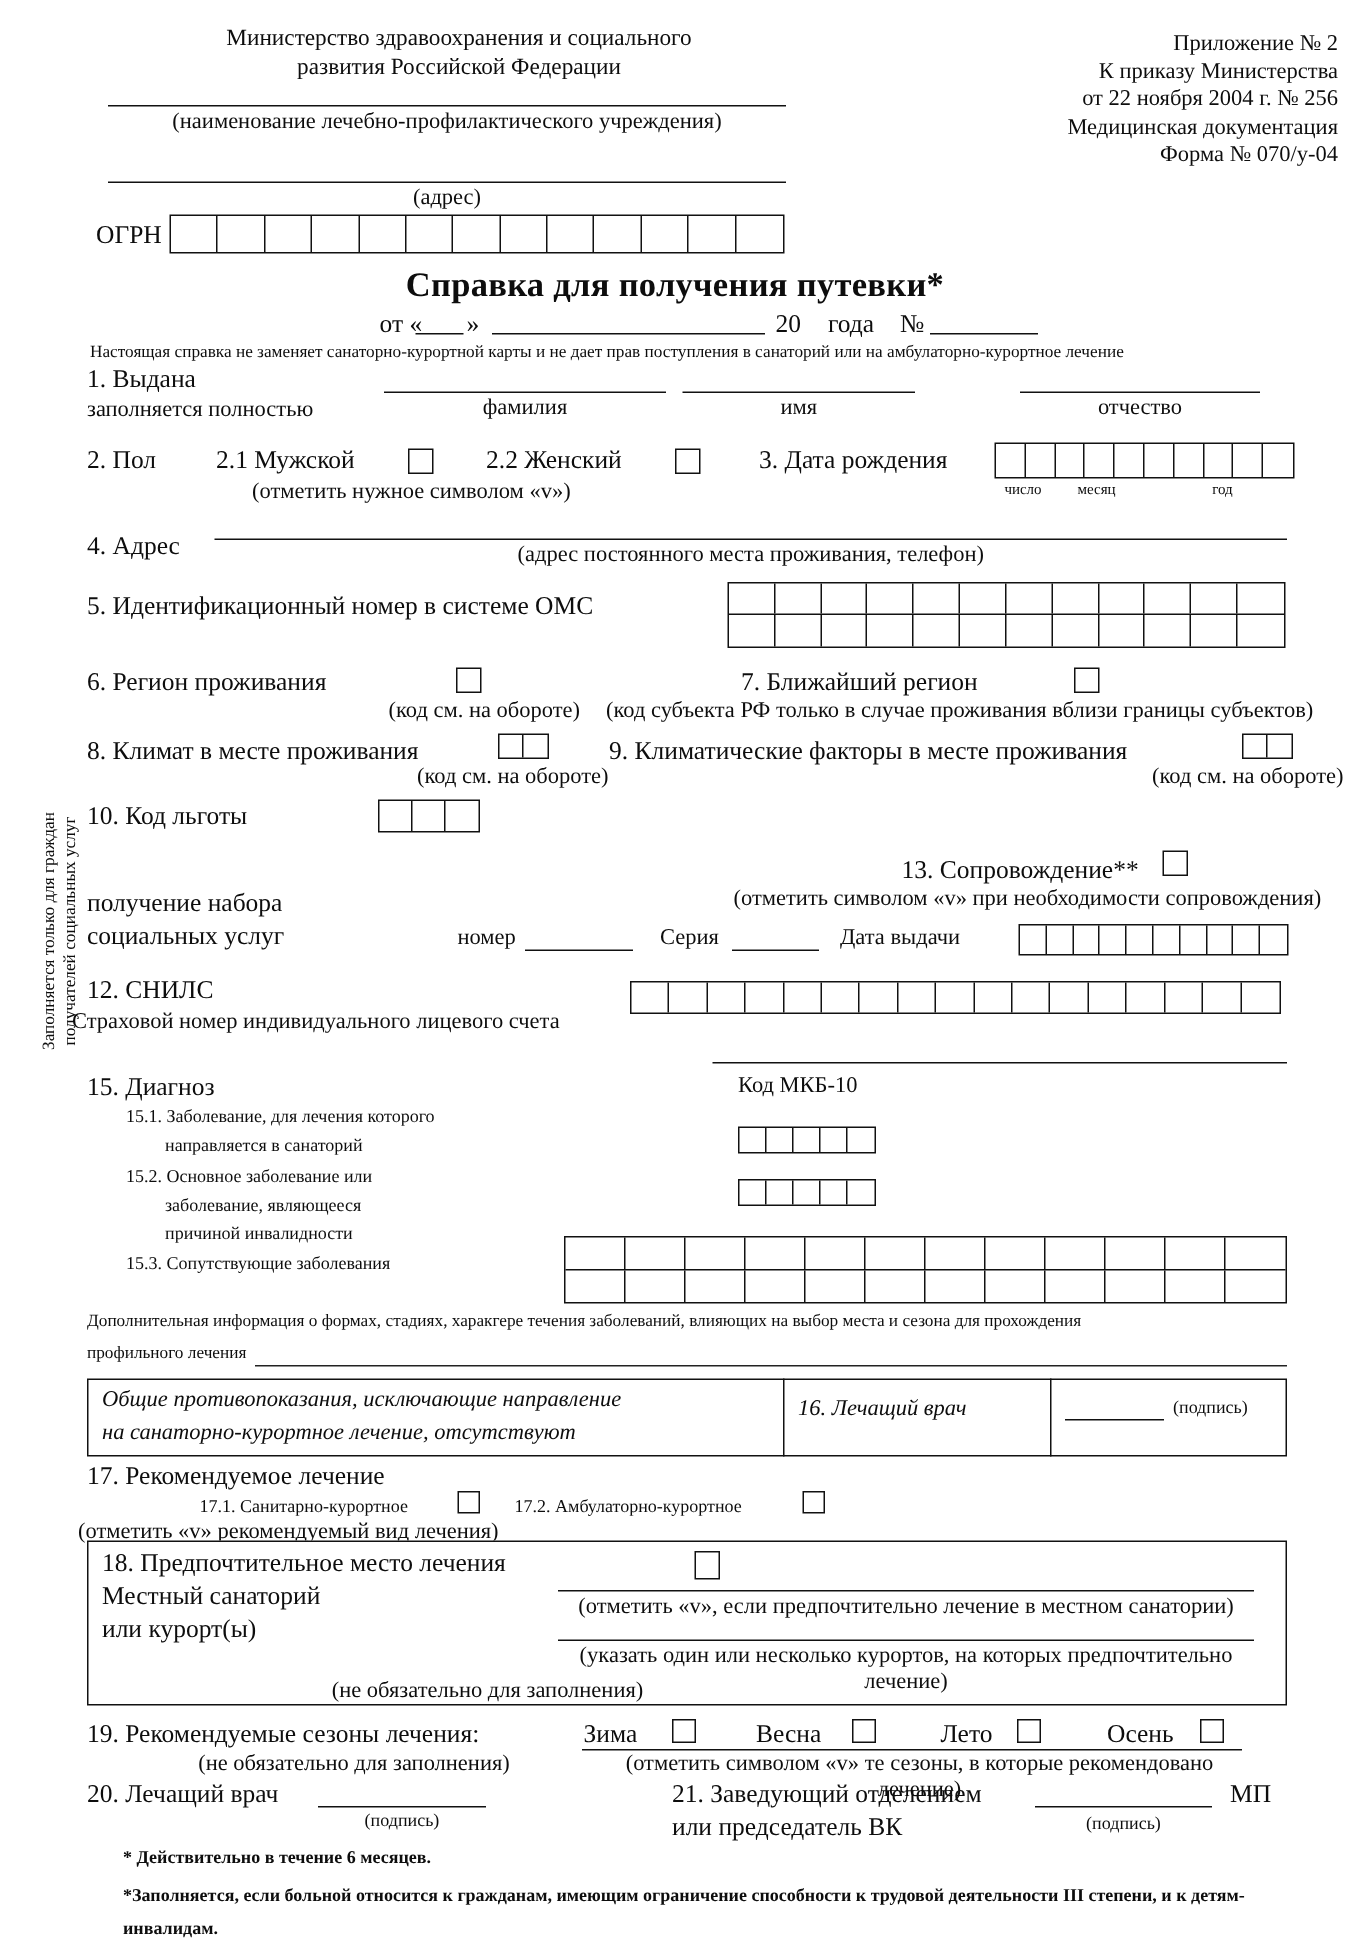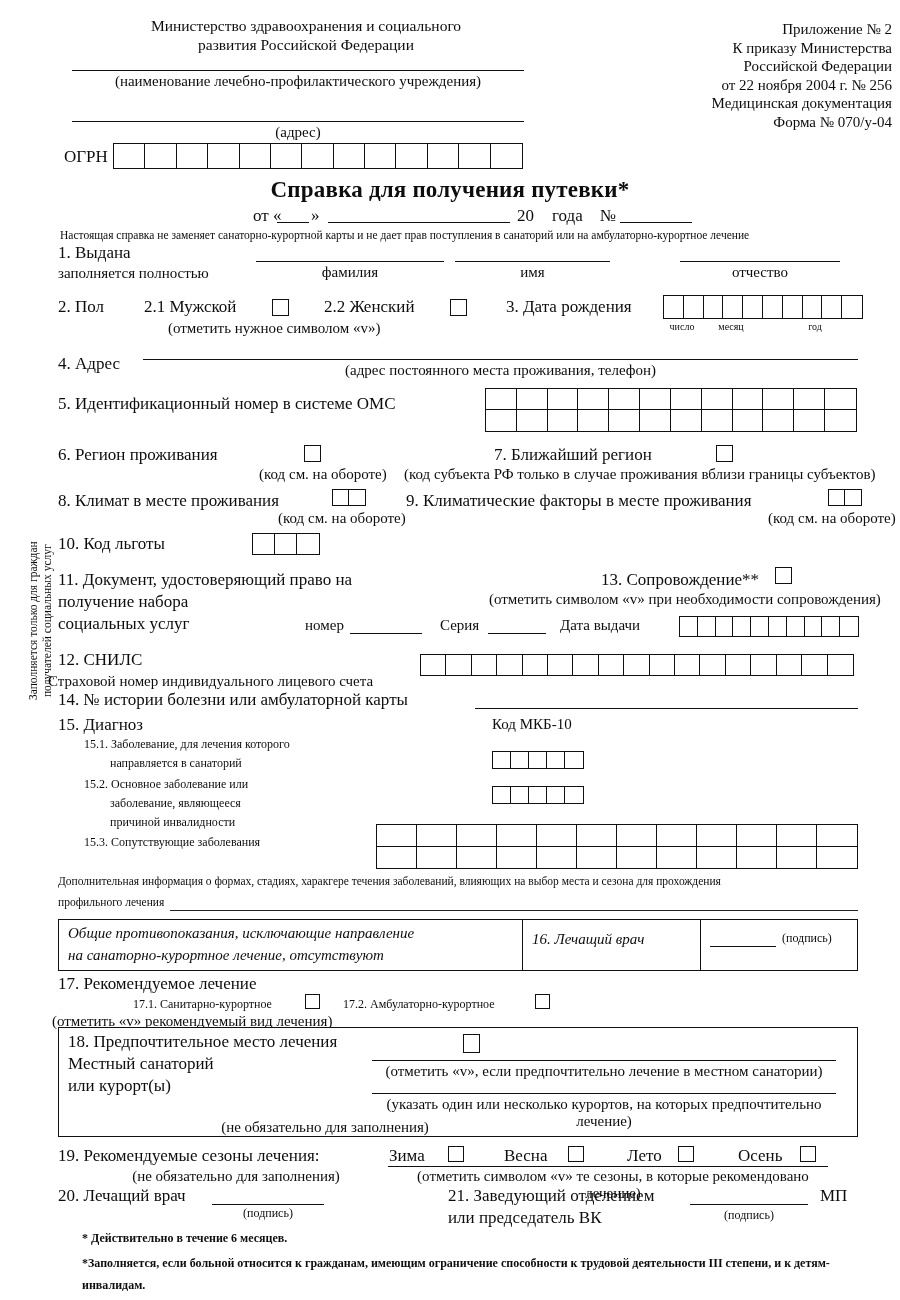--- a/index.html
+++ b/index.html
@@ -98,21 +98,20 @@
       <i style="width: 7.69231%;"></i>
       <i style="width: 7.69231%;"></i>
       <i style="width: 7.69231%;"></i>
       <i style="width: 7.69231%;"></i>
       <i style="width: 7.69231%;"></i>
     </div>
 
   <div class="abs t-right" style="left:560px;top:20px;width:332px;">
     <div>Приложение № 2</div>
     <div>К приказу Министерства</div>
-    <div>Российской Федерации</div>
     <div>от 22 ноября 2004 г. № 256</div>
     <div>Медицинская документация</div>
     <div>Форма № 070/у-04</div>
   </div>
 
   <div class="abs t-title" style="left:150px;top:177px;width:600px;">Справка для получения путевки*</div>
 
   <div class="abs t-big nw" style="left:253px;top:206px;">от «</div>
   <div class="abs rule-thin" style="left:277px;top:222px;width:32px;"></div>
   <div class="abs t-big nw" style="left:311px;top:206px;">»</div>
@@ -225,21 +224,20 @@
     </div>
   <div class="abs t-tiny" style="left:768px;top:510px;">(код см. на обороте)</div>
 
   <div class="abs t-big" style="left:58px;top:534px;">10. Код льготы</div>
   <div class="abs cellrow" id="benefit-row" style="left:252px;top:533px;width:68px;height:22px;">
       <i style="width: 33.3333%;"></i>
       <i style="width: 33.3333%;"></i>
       <i style="width: 33.3333%;"></i>
     </div>
 
-  <div class="abs t-big" style="left:58px;top:570px;">11. Документ, удостоверяющий право на</div>
   <div class="abs t-big" style="left:58px;top:592px;">получение набора</div>
   <div class="abs t-big" style="left:58px;top:614px;">социальных услуг</div>
 
   <div class="abs t-mid" style="left:305px;top:617px;">номер</div>
   <div class="abs rule-thin" style="left:350px;top:633px;width:72px;"></div>
   <div class="abs t-mid" style="left:440px;top:617px;">Серия</div>
   <div class="abs rule-thin" style="left:488px;top:633px;width:58px;"></div>
   <div class="abs t-mid" style="left:560px;top:617px;">Дата выдачи</div>
   <div class="abs cellrow" id="issue-date-row" style="left:679px;top:616px;width:180px;height:21px;">
       <i style="width: 10%;"></i>
@@ -273,21 +271,20 @@
       <i style="width: 5.88235%;"></i>
       <i style="width: 5.88235%;"></i>
       <i style="width: 5.88235%;"></i>
       <i style="width: 5.88235%;"></i>
       <i style="width: 5.88235%;"></i>
       <i style="width: 5.88235%;"></i>
       <i style="width: 5.88235%;"></i>
       <i style="width: 5.88235%;"></i>
     </div>
 
-  <div class="abs t-big" style="left:58px;top:690px;">14. № истории болезни или амбулаторной карты</div>
   <div class="abs rule" style="left:475px;top:708px;width:383px;"></div>
 
   <div class="abs t-big" style="left:58px;top:715px;">15. Диагноз</div>
   <div class="abs t-mid" style="left:492px;top:716px;">Код МКБ-10</div>
 
   <div class="abs t-note" style="left:84px;top:737px;">15.1. Заболевание, для лечения которого</div>
   <div class="abs t-note" style="left:110px;top:756px;">направляется в санаторий</div>
   <div class="abs cellrow" id="mkb1-row" style="left:492px;top:751px;width:92px;height:18px;">
       <i style="width: 20%;"></i>
       <i style="width: 20%;"></i>

